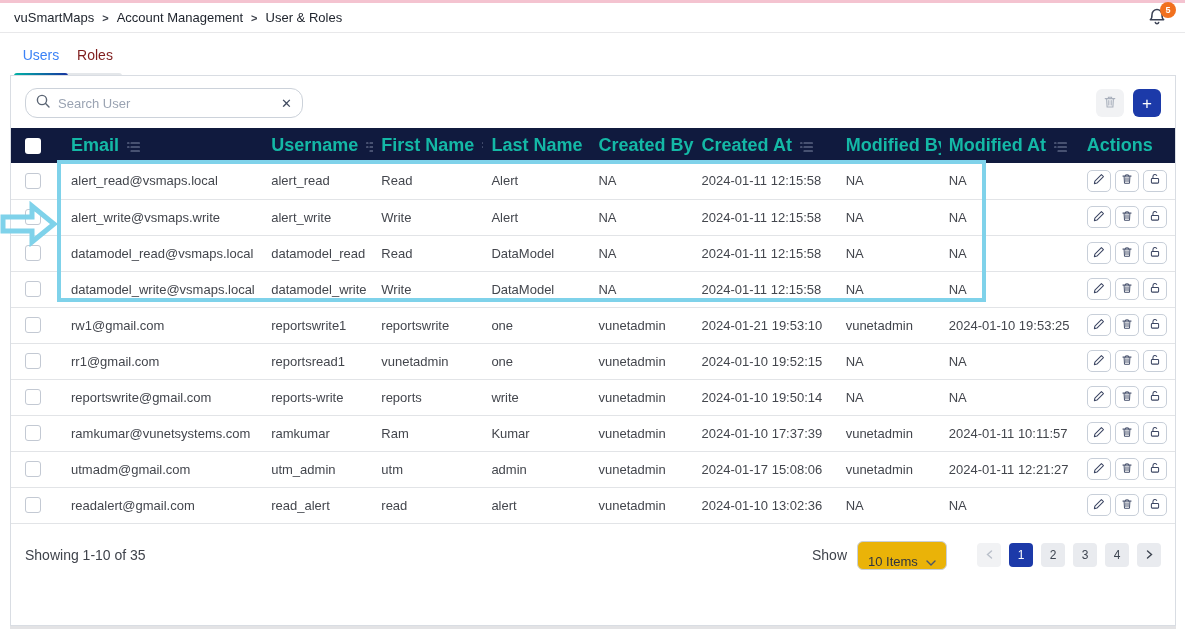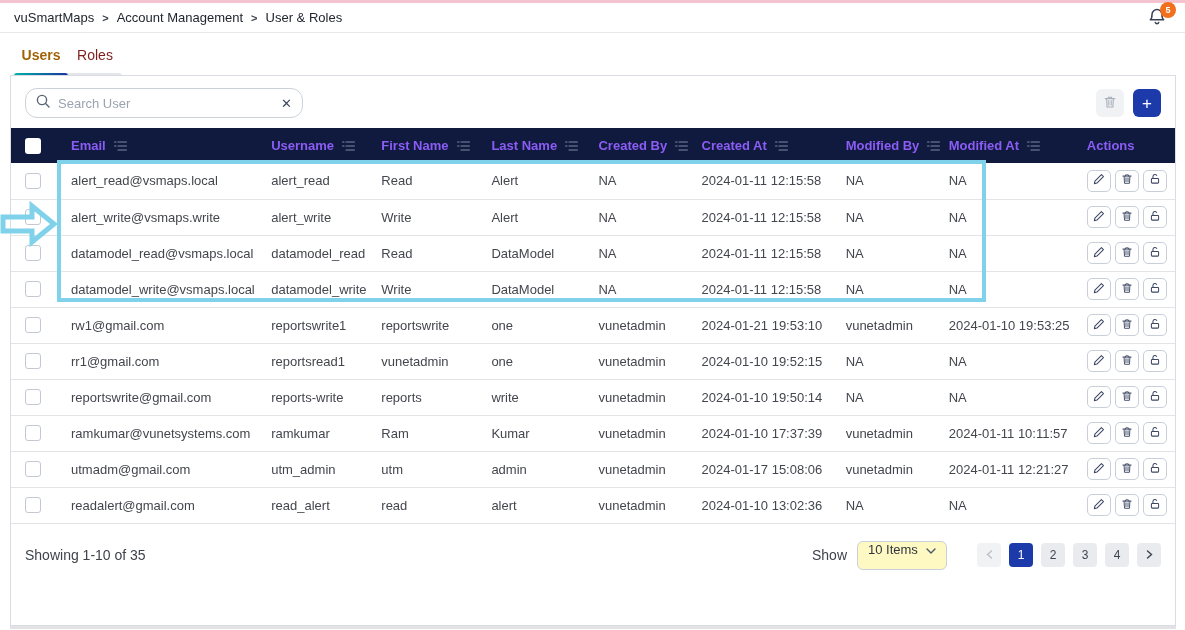--- a/index.html
+++ b/index.html
@@ -12,21 +12,21 @@
   .breadcrumb-bar { height:30px; display:flex; align-items:center; padding:0 16px 0 14px; background:#fff; border-bottom:1px solid #e8e8ea; }
   .crumb { font-size:13px; color:#21262f; font-weight:500; cursor:pointer; }
   .crumb-sep { margin:0 8px; color:#3a3f49; font-size:11px; font-weight:700; }
   .bell-wrap { margin-left:auto; position:relative; width:22px; height:22px; cursor:pointer; }
   .badge { position:absolute; top:-5px; right:-7px; min-width:16px; height:16px; border-radius:50%; background:#f1701e; color:#fff; font-size:9px; font-weight:700; display:flex; align-items:center; justify-content:center; }
 
   
   .tabs-row { padding:14px 14px 0 14px; background:#fff; }
   .tabs { display:flex; }
   .tab { width:54px; text-align:center; font-size:14px; padding-bottom:10px; cursor:pointer; }
-  .tab.active { color:#a16207; font-weight:700; }
+  .tab.active { color:#3b82f6; font-weight:400; }
   .tab.inactive { color:#7f1d1d; }
   .tab-track { width:108px; height:6px; background:#e4e7ea; border-radius:3px; position:relative; }
   .tab-track-active { position:absolute; left:0; top:0; width:54px; height:6px; border-radius:3px;
     background:linear-gradient(90deg, #00b3a6 0%, #1733a0 100%); }
 
   
   .card { position:absolute; left:10px; top:75px; width:1166px; height:551px; background:#fff; border:1px solid #d9dde3; }
   .bottom-shadow { position:absolute; left:10px; top:626px; width:1166px; height:3px; background:#e3e3e5; }
 
   
@@ -34,34 +34,34 @@
   .searchbox { width:278px; height:30px; border:1px solid #ccd2da; border-radius:12px; display:flex; align-items:center; padding:0 10px; gap:8px; background:#fff; }
   .searchbox input { flex:1; border:none; outline:none; font-size:13px; color:#2f3540; font-family:"Liberation Sans", sans-serif; background:transparent; }
   .searchbox input::placeholder { color:#9aa3b2; }
   .clear-x { border:none; background:none; color:#3f4a5f; font-size:13px; cursor:pointer; line-height:1; }
   .tool-spacer { flex:1; }
   .trash-btn { width:28px; height:28px; background:#f1f2f4; border:none; border-radius:6px; color:#a9b0bc; display:flex; align-items:center; justify-content:center; cursor:pointer; }
   .plus-btn { width:28px; height:28px; background:#1c3aa9; border:none; border-radius:6px; color:#fff; font-size:17px; font-weight:400; display:flex; align-items:center; justify-content:center; margin-left:9px; cursor:pointer; line-height:1; }
 
   
   table { width:100%; border-collapse:collapse; table-layout:fixed; }
-  thead th { background:#101a3e; color:#8b5cf6; font-size:13px; font-weight:700; text-align:left; height:35px; padding:0 8px; white-space:nowrap; overflow:hidden; }
+  thead th { background:#101a3e; color:#14b8a6; font-size:18px; font-weight:700; text-align:left; height:35px; padding:0 8px; white-space:nowrap; overflow:hidden; }
   thead th.col-check { padding-left:14px; }
   th .sort-ic { display:inline-block; margin-left:8px; vertical-align:-1px; }
   tbody td { height:36px; border-bottom:1px solid #e2e4e7; font-size:13px; color:#43464d; padding:0 8px; white-space:nowrap; overflow:hidden; background:#fff; }
   tbody td.col-check { padding-left:14px; }
   .cbox { display:inline-block; width:16px; height:16px; border:1px solid #c3c9d3; border-radius:3px; background:#fff; vertical-align:middle; cursor:pointer; }
   .cbox.head { border:none; background:#fff; }
   .abtn { width:24px; height:22px; border:1px solid #c8cfd9; border-radius:5px; background:#fff; color:#3c4663; margin-right:4px; display:inline-flex; align-items:center; justify-content:center; padding:0; cursor:pointer; vertical-align:middle; }
 
   
   .tfooter { display:flex; align-items:center; padding:17px 14px 0 14px; font-size:14px; color:#3f434b; }
   .f-spacer { flex:1; }
   .show-label { margin-right:10px; }
-  .pagesize { width:90px; height:29px; border:1px solid #c9d0da; border-radius:6px; display:flex; align-items:flex-start; justify-content:space-between; padding:0 10px; font-size:13px; color:#2f3540; cursor:pointer; background:#fef9c3; margin-right:22px; }
+  .pagesize { width:90px; height:29px; border:1px solid #c9d0da; border-radius:6px; display:flex; align-items:flex-end; justify-content:space-between; padding:0 10px; font-size:13px; color:#2f3540; cursor:pointer; background:#eab308; margin-right:22px; }
   .pbtn { min-width:24px; height:24px; border-radius:4px; border:none; font-size:12px; color:#3d4450; background:#e9ebef; margin-left:8px; cursor:pointer; display:inline-flex; align-items:center; justify-content:center; font-family:"Liberation Sans", sans-serif; }
   .pbtn.prev { background:#f1f2f4; color:#b9bfc9; }
   .pbtn.active { background:#1c3aa9; color:#fff; }
 
   
   .hl-box { position:absolute; left:57px; top:160px; width:929px; height:142px; border:4px solid #7fd2ea; pointer-events:none; }
   .hl-arrow { position:absolute; left:0; top:201px; pointer-events:none; }
 </style>
 </head>
 <body>

